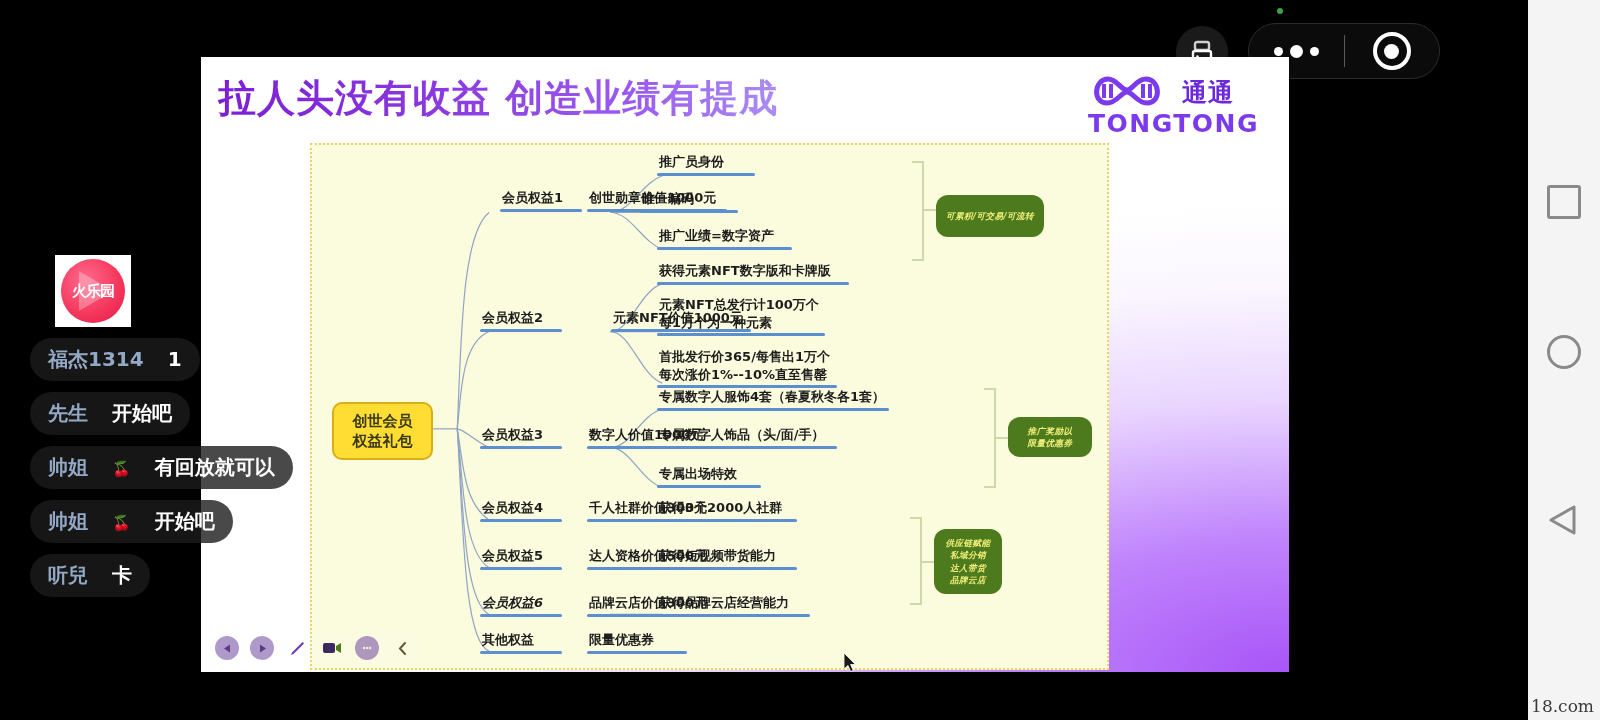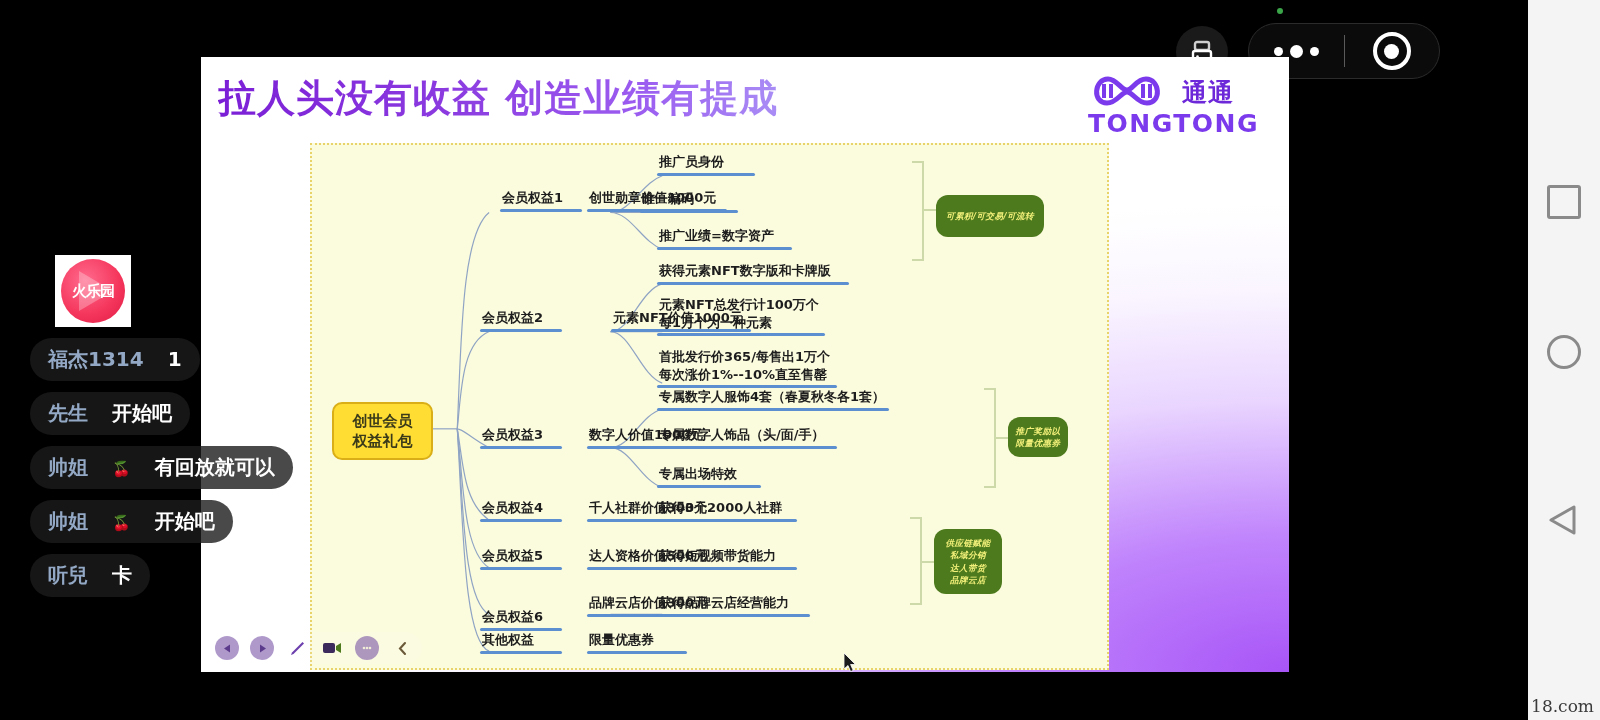--- a/index.html
+++ b/index.html
@@ -250,21 +250,21 @@
           <div class="underline"></div>
         </div>
         <div class="node" style="left:168px; top:354px; width:82px;">
           <div class="txt">会员权益4</div>
           <div class="underline"></div>
         </div>
         <div class="node" style="left:168px; top:402px; width:82px;">
           <div class="txt">会员权益5</div>
           <div class="underline"></div>
         </div>
-        <div class="node" style="left:168px; top:463px; width:82px;">
+        <div class="node" style="left:168px; top:449px; width:82px;font-style:italic;">
           <div class="txt">会员权益6</div>
           <div class="underline"></div>
         </div>
         <div class="node" style="left:168px; top:486px; width:82px;">
           <div class="txt">其他权益</div>
           <div class="underline"></div>
         </div>
 
         <div class="node" style="left:275px; top:44px; width:140px;">
           <div class="txt">创世勋章价值1000元</div>
@@ -350,21 +350,21 @@
         </div>
 
         <div class="bracket" style="left:600px; top:16px; width:12px; height:100px;"></div>
         <div class="tick" style="left:612px; top:64px; width:12px;"></div>
         <div class="badge" style="left:624px; top:50px; width:108px; height:42px; font-size:8.5px;">
           <span>可累积/可交易/可流转</span>
         </div>
 
         <div class="bracket" style="left:672px; top:243px; width:12px; height:100px;"></div>
         <div class="tick" style="left:684px; top:292px; width:12px;"></div>
-        <div class="badge" style="left:696px; top:272px; width:60px; height:40px; font-size:8.5px;">
+        <div class="badge" style="left:696px; top:272px; width:84px; height:40px; font-size:8.5px;">
           <span>推广奖励以</span>
           <span>限量优惠券</span>
         </div>
 
         <div class="bracket" style="left:598px; top:372px; width:12px; height:88px;"></div>
         <div class="tick" style="left:610px; top:416px; width:12px;"></div>
         <div class="badge" style="left:622px; top:384px; width:68px; height:65px; font-size:8.5px;">
           <span>供应链赋能</span>
           <span>私域分销</span>
           <span>达人带货</span>

